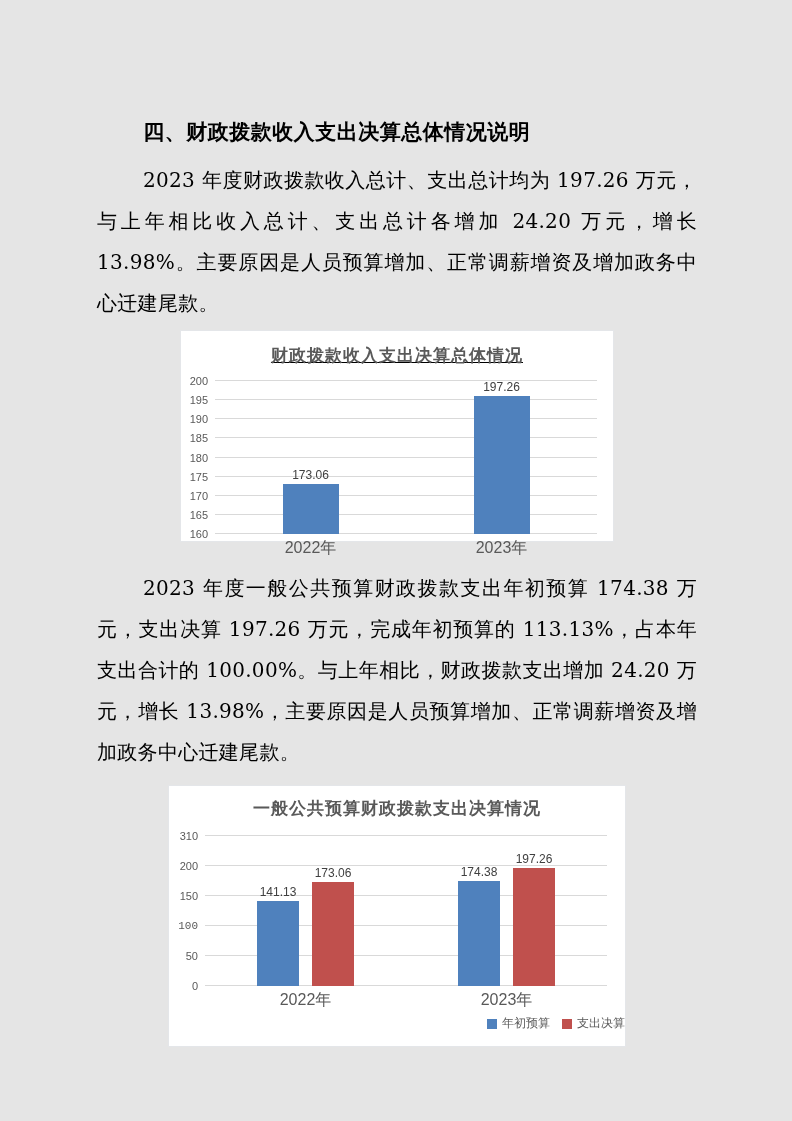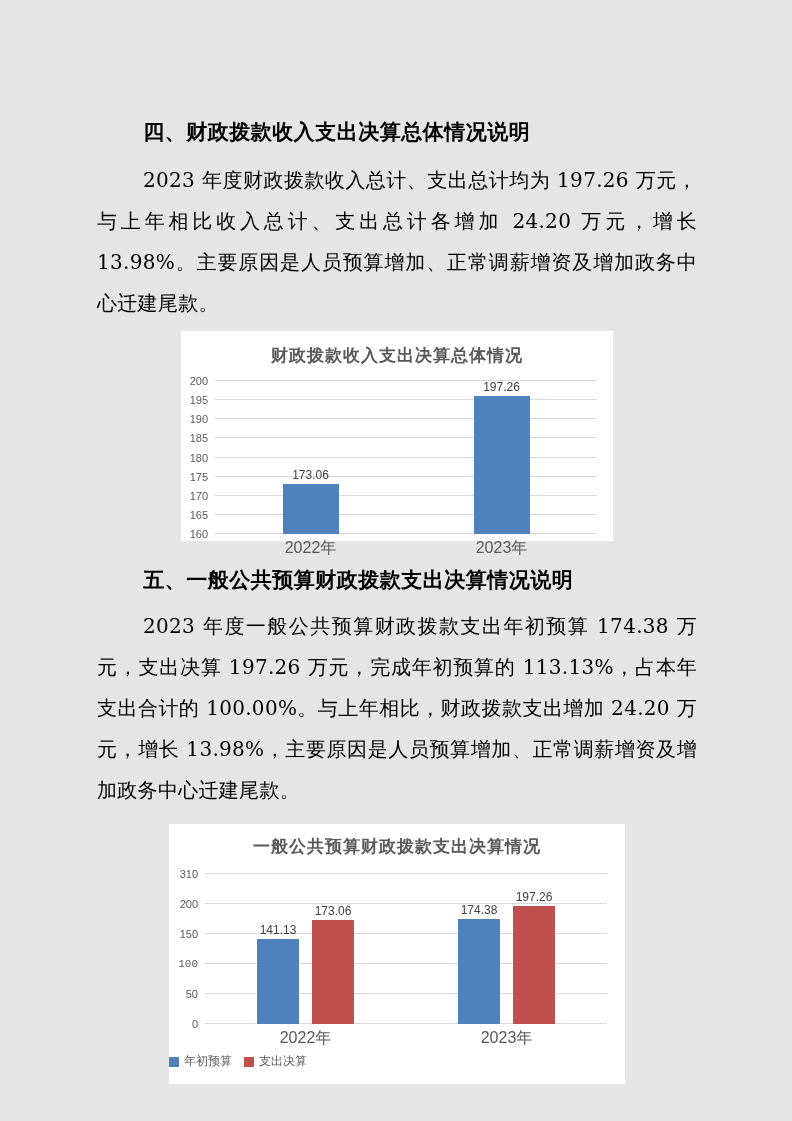--- a/index.html
+++ b/index.html
@@ -15,21 +15,21 @@
   }
   .section-heading.second{margin-top:24px;margin-bottom:14px;}
   .body-paragraph{
     margin:0;font-size:20px;line-height:41px;text-align:justify;
     text-indent:2.3em;color:#000;letter-spacing:0.3px;
   }
   figure.chart{
     margin:6px auto 26px auto;border:1px solid #e4e6e9;background:#fff;
     box-sizing:border-box;position:relative;
   }
-  #chart1{width:434px;height:212px;padding-top:15px;}
+  #chart1{width:434px;height:212px;padding-top:15px;text-decoration:underline;}
   #chart2{width:458px;height:262px;padding-top:13px;margin:12px auto 0 auto;}
   .chart-title{
     text-align:center;font-family:"Liberation Sans","DejaVu Sans",sans-serif;
     font-weight:bold;font-size:17px;color:#595959;letter-spacing:1px;line-height:20px;
   }
   .chart-body{display:flex;align-items:stretch;}
   #chart1 .chart-body{margin-top:15px;height:153px;padding:0 16px 0 4px;}
   #chart2 .chart-body{margin-top:17px;height:150px;padding:0 18px 0 4px;}
   .yaxis{position:relative;}
   #chart1 .yaxis{width:30px;}
@@ -52,21 +52,21 @@
   }
   .bar{}
   #chart1 .bar{width:56px;}
   #chart2 .bar{width:42px;}
   .xtick{
     position:absolute;top:100%;left:0;right:0;text-align:center;margin-top:6px;
     font-size:16px;color:#595959;line-height:1;
     font-family:"Liberation Sans","DejaVu Sans",sans-serif;
   }
   .legend{
-    display:flex;justify-content:flex-start;align-items:center;gap:12px;margin-top:29px;
+    display:flex;justify-content:flex-end;align-items:center;gap:12px;margin-top:29px;
     font-size:12px;color:#595959;
     font-family:"Liberation Sans","DejaVu Sans",sans-serif;
   }
   .legend-item{display:flex;align-items:center;gap:5px;}
   .swatch{width:10px;height:10px;display:inline-block;}
 </style>
 </head>
 <body>
 
 <div class="page">
@@ -115,21 +115,20 @@
                   <div class="bar" style="height: 93.15%; background: rgb(79, 129, 189);"></div>
                 </div>
               </div>
               <div class="xtick">2023年</div>
             </div>
           </div>
         </div>
       </div>
     </figure>
 
-  <h2 class="section-heading second">五、一般公共预算财政拨款支出决算情况说明</h2>
 
   <p class="body-paragraph">2023 年度一般公共预算财政拨款支出年初预算 174.38 万元，支出决算 197.26 万元，完成年初预算的 113.13%，占本年支出合计的 100.00%。与上年相比，财政拨款支出增加 24.20 万元，增长 13.98%，主要原因是人员预算增加、正常调薪增资及增加政务中心迁建尾款。</p>
 
   <figure class="chart" id="chart2">
       <div class="chart-title">一般公共预算财政拨款支出决算情况</div>
       <div class="chart-body">
         <div class="yaxis">
           <div class="ytick" style="bottom: 0%;">0</div>
           <div class="ytick" style="bottom: 20%; margin-left: 44px;">50</div>
           <div class="ytick" style="bottom: 40%; font-family: Liberation Mono, monospace;">100</div>

